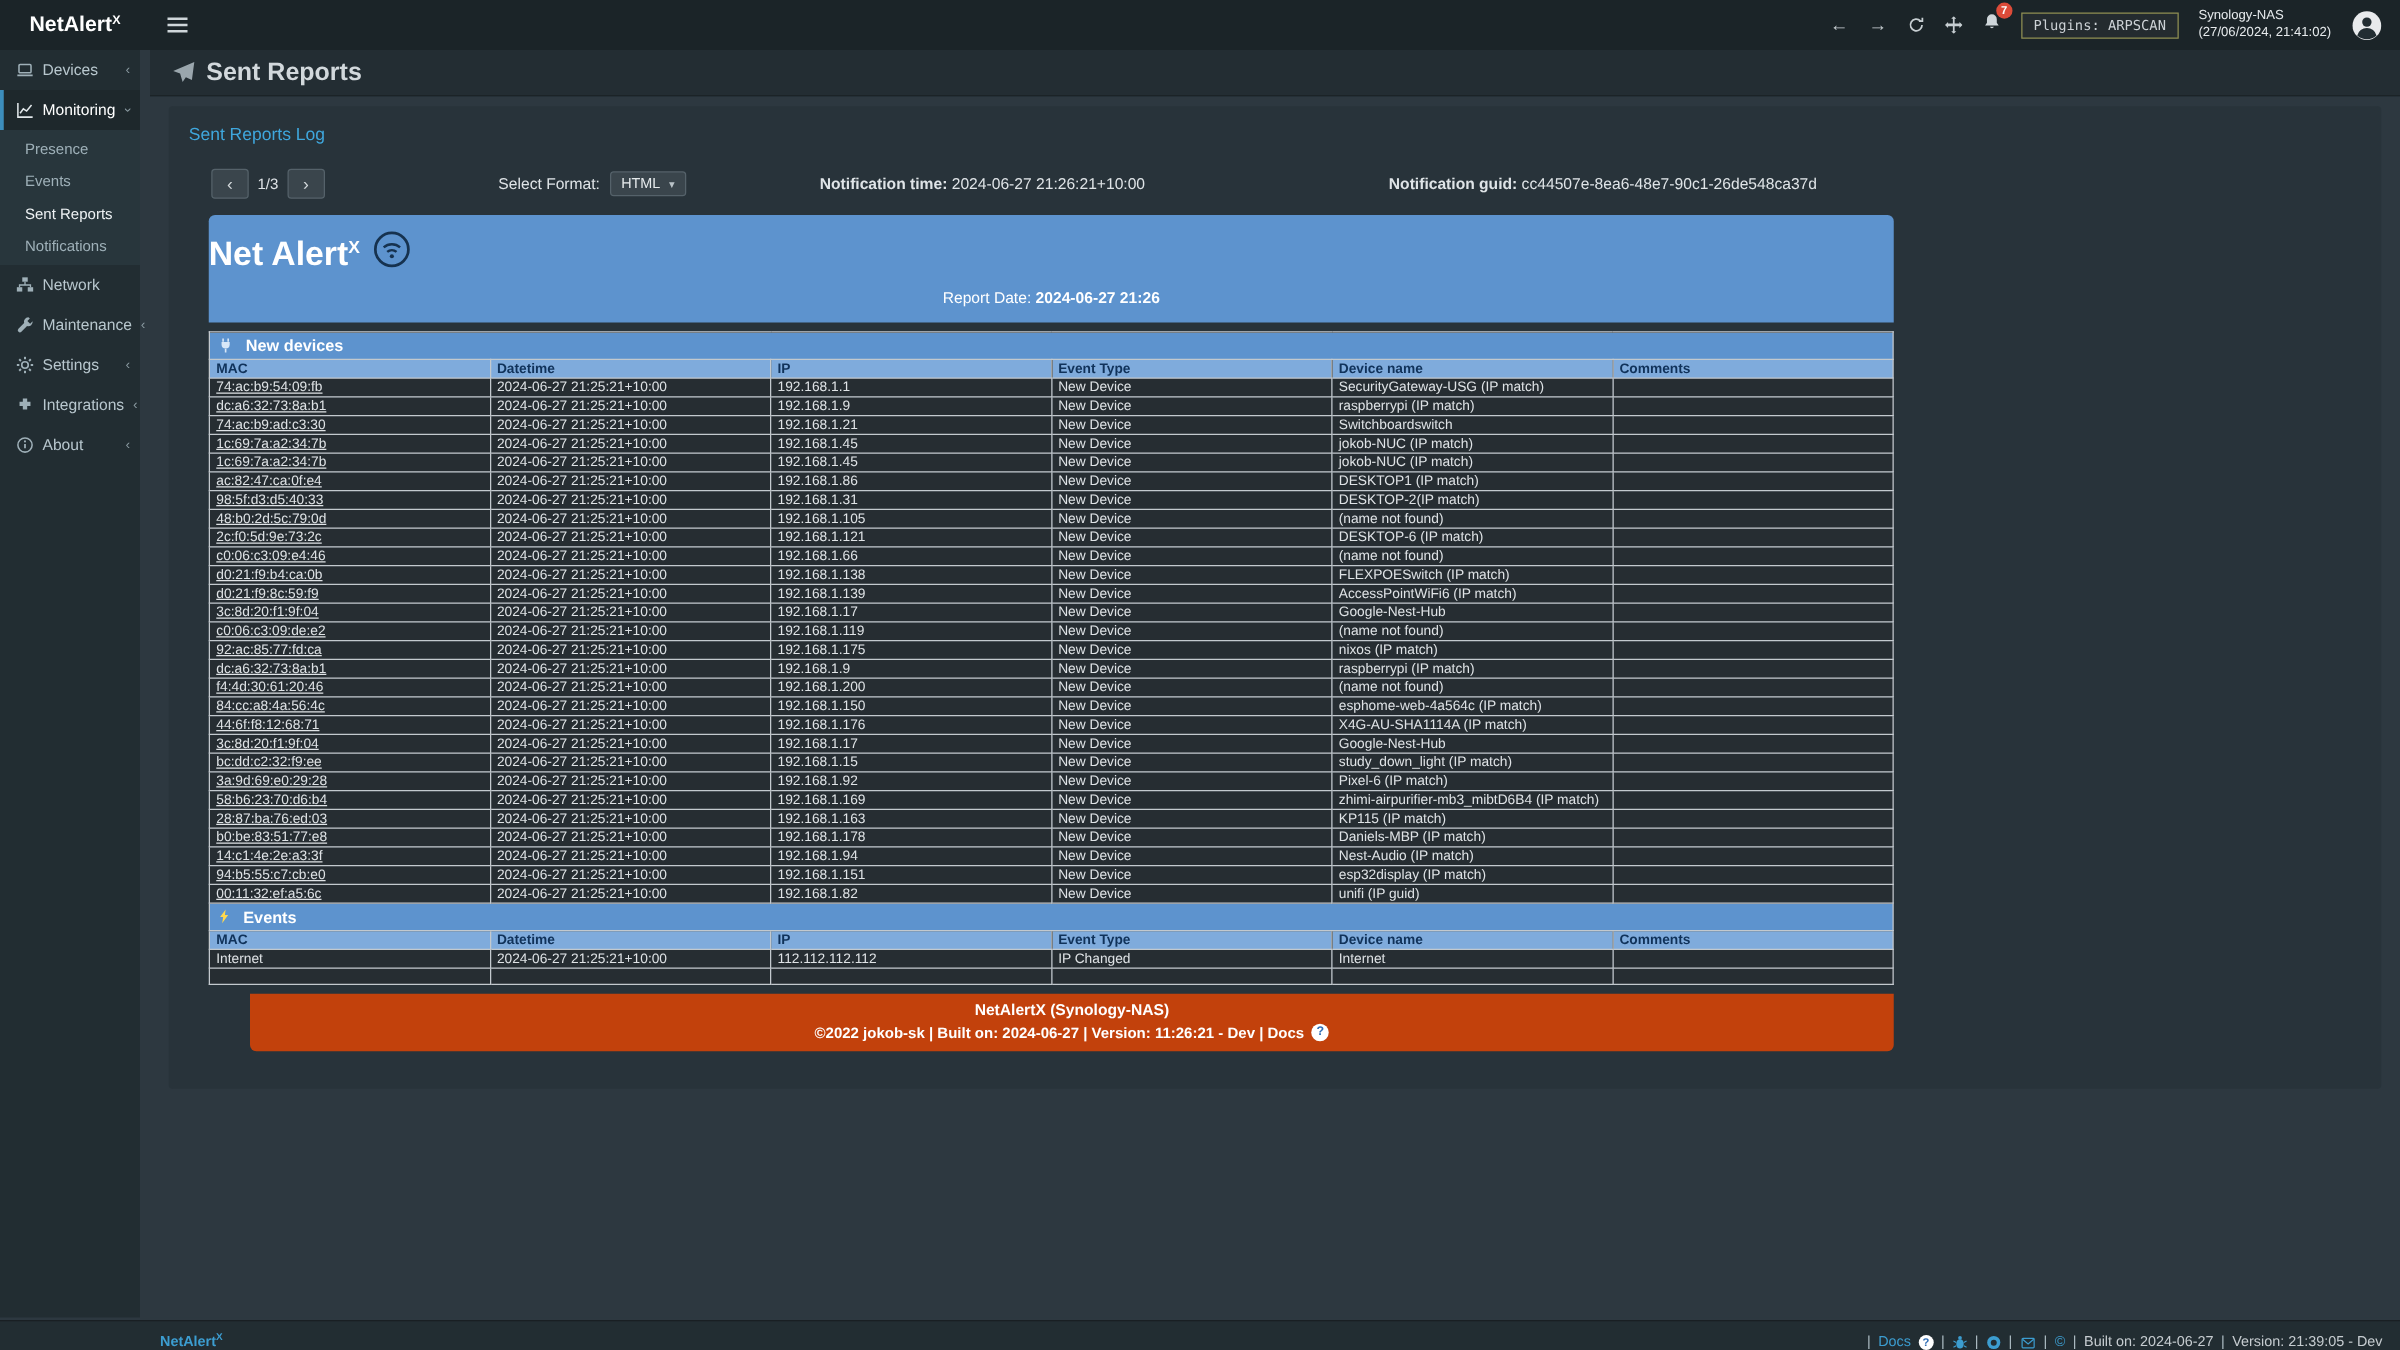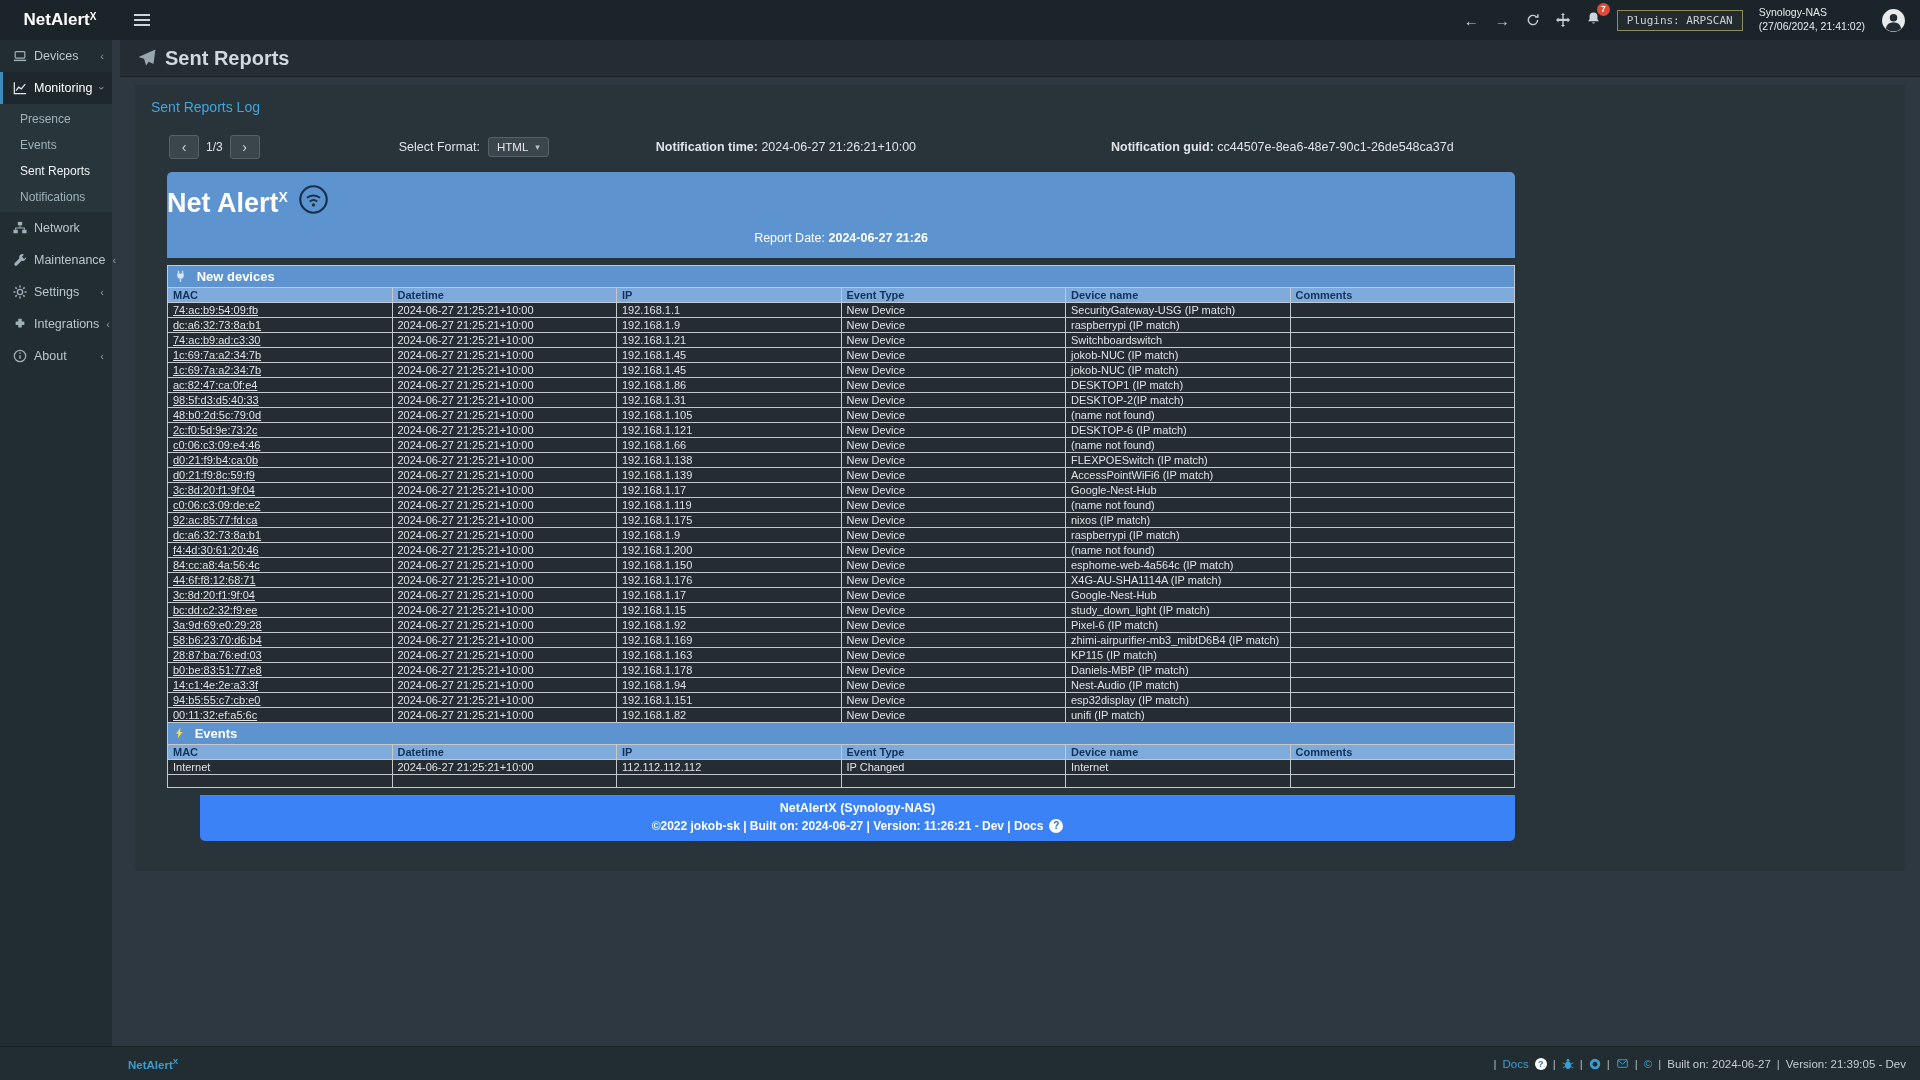--- a/index.html
+++ b/index.html
@@ -73,31 +73,31 @@
   .rtable { width:100%; border-collapse:collapse; margin-top:7px; font-size:11px; table-layout:fixed; }
   .rtable th, .rtable td { border:1px solid #c3c9ce; overflow:hidden; white-space:nowrap; }
   .section-row th { background:#5d93ce; color:#fff; font-size:13px; font-weight:bold;
     text-align:left; padding:3px 6px; }
   .sec-icon { display:inline-flex; vertical-align:-2px; margin-right:6px; }
   .cols th { background:#7fabdc; color:#10325a; font-weight:bold; font-size:11px;
     text-align:left; padding:1px 5px; width:16.66%; }
   .rtable tbody td { background:#262d32; color:#dfe3e6; padding:1px 5px; line-height:12px; height:13px; }
   td.mac-link { color:#459fe0; text-decoration:underline; cursor:pointer; }
 
-  .report-footer { background:#3b82f6; border-radius:0 0 5px 5px; margin-top:7px;
+  .report-footer { background:#c2410c; border-radius:0 0 5px 5px; margin-top:7px;
     text-align:center; color:#fff; padding:6px 0 8px;margin-left:33px; }
   .rf1 { font-weight:bold; font-size:12.5px; }
   .rf2 { font-size:12px; font-weight:bold; margin-top:4px; display:flex; justify-content:center;
     align-items:center; gap:6px; }
   .qcircle { display:inline-block; width:14px; height:14px; background:#fff; color:#2f6db5;
     border-radius:50%; font-size:10px; font-weight:bold; line-height:14px; text-align:center; cursor:pointer; }
 
   
-  .main-footer { position:fixed; left:0; right:0; bottom:0; height:34px; background:#222d32;
-    border-top:1px solid #191f23; display:flex; align-items:center; padding:0 14px 0 128px;
+  .main-footer { position:fixed; left:0; right:0; bottom:0; height:24px; background:#222d32;
+    border-top:1px solid #191f23; display:flex; align-items:flex-end; padding:0 14px 0 128px;
     font-size:11.5px; color:#aebdc4; z-index:25; }
   .footer-brand { color:#3c9dd0; font-weight:bold; cursor:pointer; }
   .footer-brand sup { font-size:8px; }
   .footer-right { margin-left:auto; display:flex; align-items:center; gap:6px; }
   .ficon { color:#3c9dd0; display:inline-flex; cursor:pointer; }
   .qcircle.small { width:12px; height:12px; line-height:12px; font-size:9px; }
 </style>
 </head>
 <body>
 
@@ -520,21 +520,21 @@
                 <td>192.168.1.151</td>
                 <td>New Device</td>
                 <td>esp32display (IP match)</td>
                 <td></td>
               </tr>
               <tr>
                 <td class="mac-link">00:11:32:ef:a5:6c</td>
                 <td>2024-06-27 21:25:21+10:00</td>
                 <td>192.168.1.82</td>
                 <td>New Device</td>
-                <td>unifi (IP match)</td>
+                <td>unifi (IP guid)</td>
                 <td></td>
               </tr>
             </tbody>
           <tbody>
             <tr class="section-row">
               <th colspan="6">
                 <span class="sec-icon">
                   <svg viewBox="0 0 16 16" width="11" height="14">
                       <path d="M9.5 0L3 9h3.6L5.4 16l7-9.5H8.6z" fill="#ffd84d"></path>
                     </svg>

